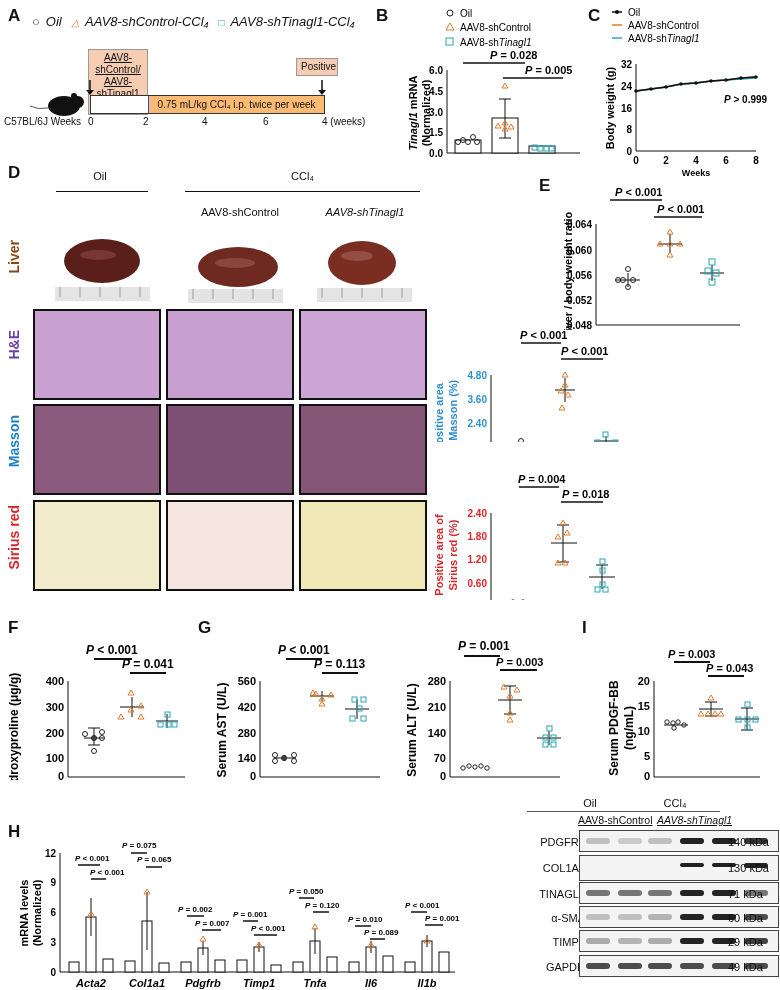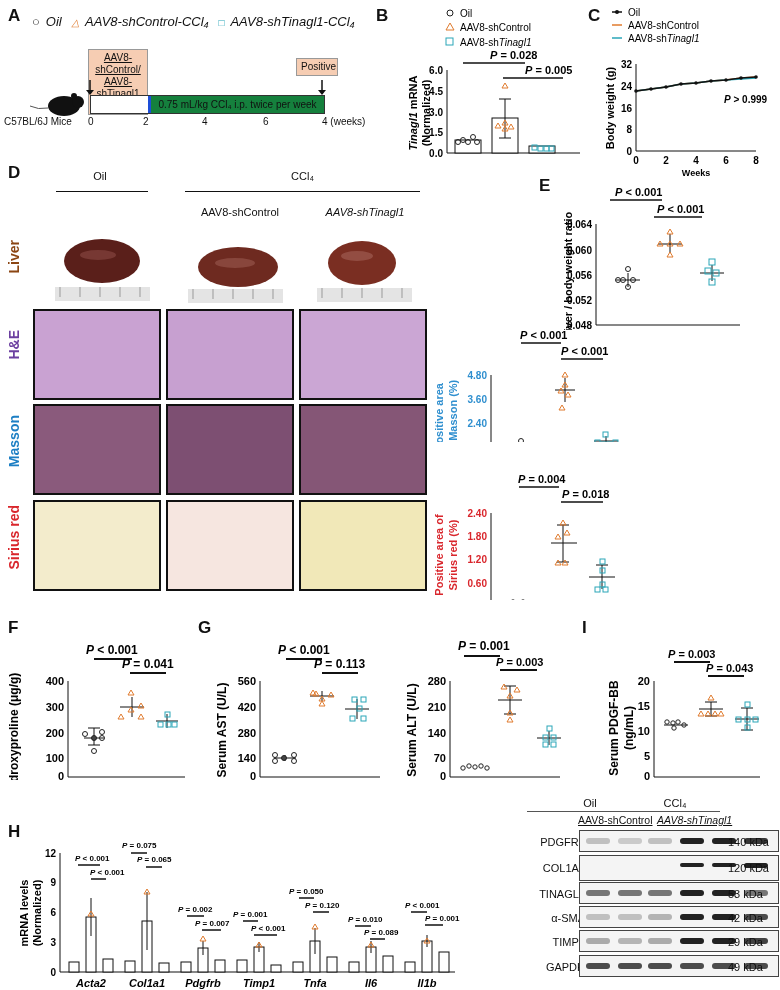--- a/index.html
+++ b/index.html
@@ -4,21 +4,21 @@
 <style>
   * { box-sizing: border-box; margin: 0; padding: 0; }
   body { width: 780px; height: 990px; background: #fff; font-family: "Liberation Sans", sans-serif; color: #111; position: relative; overflow: hidden; }
   .abs { position: absolute; }
   .panel-letter { position: absolute; font-weight: bold; font-size: 17px; }
   svg text { font-family: "Liberation Sans", sans-serif; }
   .legend-a { position: absolute; left: 32px; top: 14px; font-size: 13px; white-space: nowrap; font-style: italic; }
   .legend-a span { margin-right: 6px; }
   .box-peach { position: absolute; background: #f6cdb3; border: 1px solid #999; font-size: 10px; text-align: center; line-height: 12px; padding: 2px 4px; }
   .timeline { position: absolute; left: 90px; top: 95px; width: 235px; height: 19px; border: 1px solid #333; background: #fff; }
-  .timeline .green { position: absolute; left: 57px; top: 0; right: 0; bottom: 0; background: #15803d; border-left: 3px solid #1d4ed8; font-size: 10px; text-align: center; line-height: 17px; }
+  .timeline .green { position: absolute; left: 57px; top: 0; right: 0; bottom: 0; background: #fdba74; border-left: 1px solid #1d4ed8; font-size: 10px; text-align: center; line-height: 17px; }
   .tl-ticks { position: absolute; top: 116px; font-size: 10px; }
   .col-header { position: absolute; font-size: 11px; text-align: center; }
   .row-label { position: absolute; writing-mode: vertical-rl; transform: rotate(180deg); font-weight: bold; font-size: 14px; }
   .histo { position: absolute; width: 128px; height: 91px; border: 2px solid #111; }
   .wb { position: absolute; left: 525px; width: 253px; }
   .wb-row { position: absolute; left: 54px; width: 200px; height: 22px; border: 1px solid #444; background: #f4f4f4; }
   .wb-label { position: absolute; font-size: 11px; right: 205px; width: 60px; text-align: right; }
   .wb-kda { position: absolute; left: 203px; font-size: 11px; white-space: nowrap; }
   .band { position: absolute; top: 7px; width: 24px; height: 6px; border-radius: 3px; background: #222; }
 </style>
@@ -41,21 +41,21 @@
 </svg>
 <svg class="abs" style="left:28px;top:92px" width="58" height="26">
   <ellipse cx="36" cy="14" rx="16" ry="10" fill="#111"></ellipse>
     <circle cx="50" cy="10" r="6" fill="#111"></circle>
     <circle cx="46" cy="4" r="3" fill="#111"></circle>
   <path d="M20 16 Q10 18 2 14" stroke="#555" fill="none"></path>
 </svg>
 <div class="timeline">
   <div class="green">0.75 mL/kg CCl₄ i.p. twice per week</div>
 </div>
-<div class="tl-ticks" style="left:4px;">C57BL/6J Mice</div>
+<div class="tl-ticks" style="left:4px;">C57BL/6J Weeks</div>
 <div class="tl-ticks" style="left:88px;">0</div>
 <div class="tl-ticks" style="left:143px;">2</div>
 <div class="tl-ticks" style="left:202px;">4</div>
 <div class="tl-ticks" style="left:263px;">6</div>
 <div class="tl-ticks" style="left:322px;">4 (weeks)</div>
 
 <div class="panel-letter" style="left:376px;top:6px;">B</div>
 <svg class="abs" style="left:395px;top:5px" width="205" height="155">
   <g font-size="10">
     <circle cx="55" cy="8" r="3" fill="none" stroke="#222"></circle>
@@ -684,43 +684,43 @@
       <div class="band" style="left:164px;opacity:.9"></div>
   </div>
   <div class="wb-kda" style="top:836px;">140 kDa</div>
 
   <div class="wb-label" style="top:862px;left:0;">COL1A1</div>
   <div class="wb-row" style="top:855px;height:26px;">
     <div class="band" style="left:100px;height:4px"></div>
       <div class="band" style="left:132px;height:4px"></div>
       <div class="band" style="left:164px;height:5px"></div>
   </div>
-  <div class="wb-kda" style="top:862px;">120 kDa</div>
+  <div class="wb-kda" style="top:862px;">130 kDa</div>
 
   <div class="wb-label" style="top:888px;left:0;">TINAGL1</div>
   <div class="wb-row" style="top:882px;">
     <div class="band" style="left:6px;opacity:.6"></div>
       <div class="band" style="left:38px;opacity:.6"></div>
       <div class="band" style="left:68px;opacity:.6"></div>
     <div class="band" style="left:100px"></div>
       <div class="band" style="left:132px"></div>
       <div class="band" style="left:164px;opacity:.6"></div>
   </div>
-  <div class="wb-kda" style="top:888px;">53 kDa</div>
+  <div class="wb-kda" style="top:888px;">71 kDa</div>
 
   <div class="wb-label" style="top:912px;left:0;">α-SMA</div>
   <div class="wb-row" style="top:906px;">
     <div class="band" style="left:6px;opacity:.25"></div>
       <div class="band" style="left:38px;opacity:.25"></div>
       <div class="band" style="left:68px;opacity:.3"></div>
     <div class="band" style="left:100px"></div>
       <div class="band" style="left:132px"></div>
       <div class="band" style="left:164px;opacity:.8"></div>
   </div>
-  <div class="wb-kda" style="top:912px;">42 kDa</div>
+  <div class="wb-kda" style="top:912px;">60 kDa</div>
 
   <div class="wb-label" style="top:936px;left:0;">TIMP1</div>
   <div class="wb-row" style="top:930px;">
     <div class="band" style="left:6px;opacity:.35"></div>
       <div class="band" style="left:38px;opacity:.3"></div>
       <div class="band" style="left:68px;opacity:.35"></div>
     <div class="band" style="left:100px"></div>
       <div class="band" style="left:132px"></div>
       <div class="band" style="left:164px;opacity:.85"></div>
   </div>

